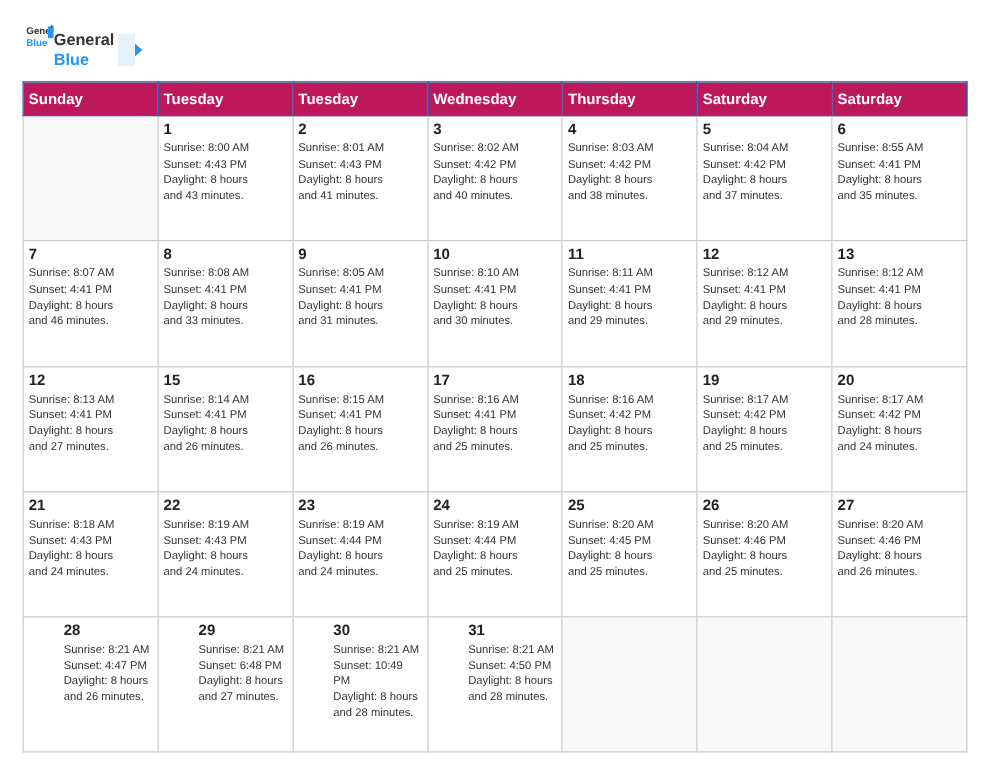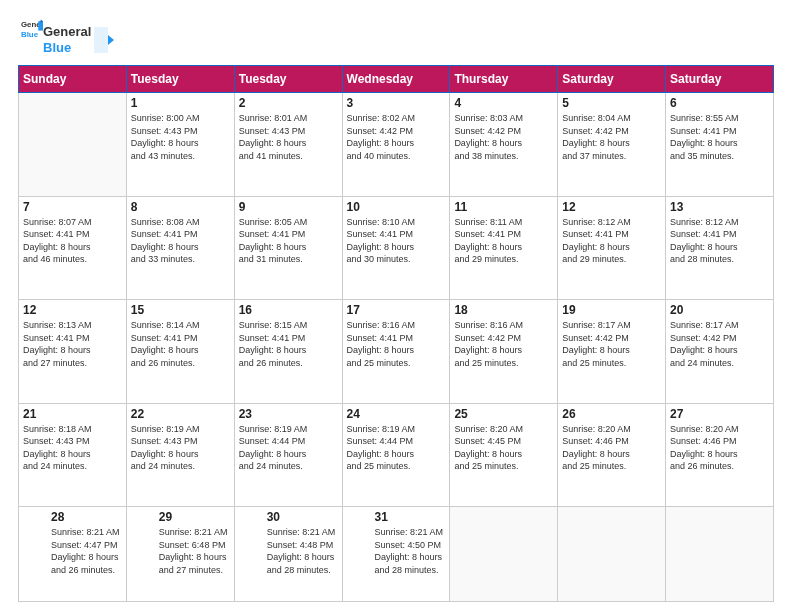--- a/index.html
+++ b/index.html
@@ -349,21 +349,21 @@
           <td>
             <span class="day-num">29</span>
             <div class="cell-text">Sunrise: 8:21 AM</div>
             <div class="cell-text">Sunset: 6:48 PM</div>
             <div class="cell-text">Daylight: 8 hours</div>
             <div class="cell-text">and 27 minutes.</div>
           </td>
           <td>
             <span class="day-num">30</span>
             <div class="cell-text">Sunrise: 8:21 AM</div>
-            <div class="cell-text">Sunset: 4:48 PM</div>
+            <div class="cell-text">Sunset: 10:49 PM</div>
             <div class="cell-text">Daylight: 8 hours</div>
             <div class="cell-text">and 28 minutes.</div>
           </td>
           <td>
             <span class="day-num">31</span>
             <div class="cell-text">Sunrise: 8:21 AM</div>
             <div class="cell-text">Sunset: 4:50 PM</div>
             <div class="cell-text">Daylight: 8 hours</div>
             <div class="cell-text">and 28 minutes.</div>
           </td>

